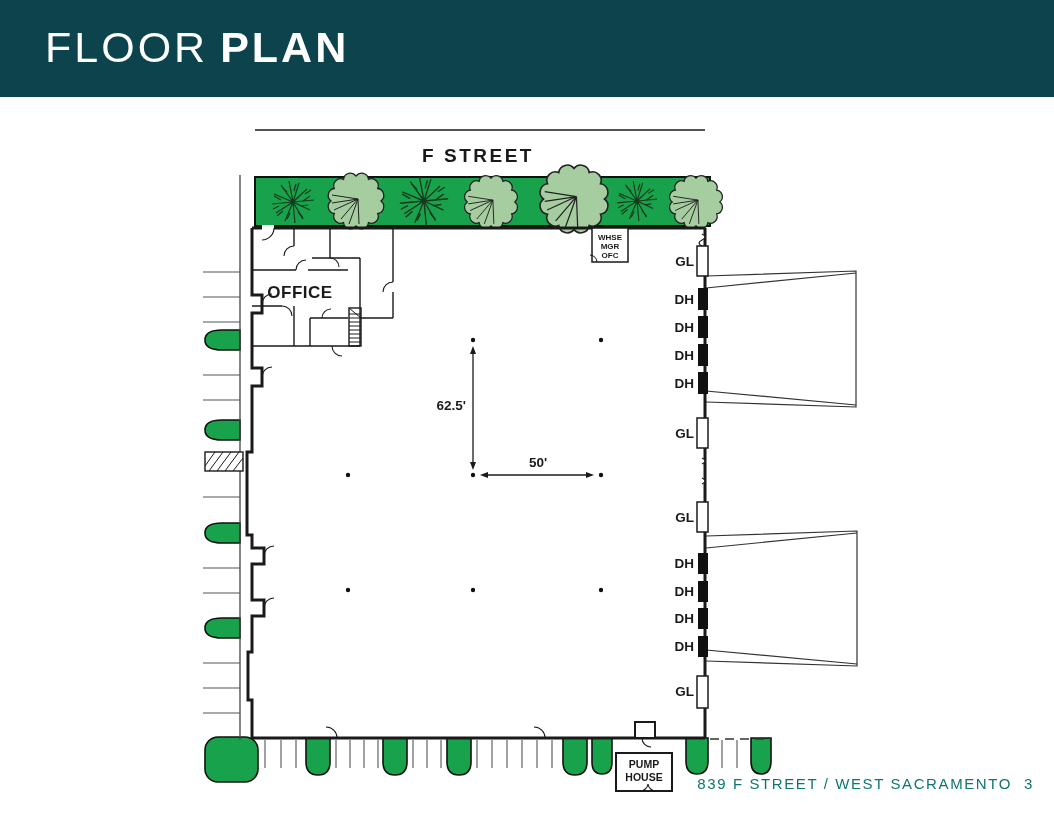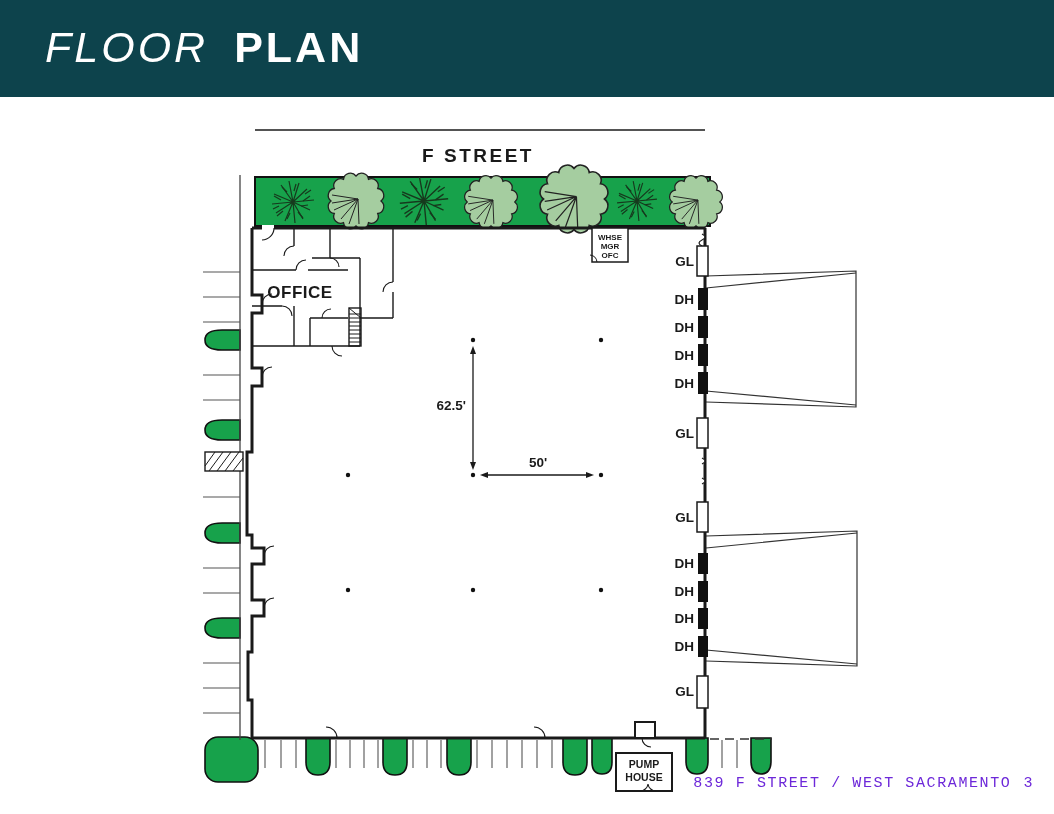--- a/index.html
+++ b/index.html
@@ -1,21 +1,21 @@
 <!DOCTYPE html>
 <html><head>
 <meta charset="utf-8">
 <style>
   html,body{margin:0;padding:0;background:#fff;}
   .page{position:relative;width:1054px;height:814px;overflow:hidden;background:#fff;
         font-family:"Liberation Sans",sans-serif;}
   .topbar{position:absolute;left:0;top:0;width:1054px;height:97px;}
   .topbar .title{position:absolute;left:45px;top:50%;transform:translateY(-54%);
         color:#fff;font-size:43px;letter-spacing:3px;white-space:nowrap;}
-  .topbar .light{font-weight:300;margin-right:14px;font-style:italic;}
+  .topbar .light{font-weight:300;}
   .topbar .bold{font-weight:800;margin-left:12px;}
   .planwrap{position:absolute;left:0;top:0;}
   svg text{font-family:"Liberation Sans",sans-serif;fill:#1a1a1a;}
   .footer{position:absolute;right:20px;top:775px;font-size:15px;letter-spacing:1.6px;
         white-space:nowrap;}
   .footer .pagenum{margin-left:12px;}
 </style>
 </head>
 <body>
 
@@ -196,17 +196,17 @@
       <text x="694" y="651" text-anchor="end">DH</text>
       <text x="694" y="696" text-anchor="end">GL</text>
     </g>
   </svg>
   </div>
 
   <header class="topbar" style="background-color: rgb(13, 67, 76);">
     <div class="title"><span class="light">FLOOR</span><span class="bold">PLAN</span></div>
   </header>
 
-  <div class="footer" style="color: #6d28d9; font-family: Liberation Mono, monospace;">
+  <div class="footer" style="color: #0f766e;">
     <span>839 F STREET / WEST SACRAMENTO</span><span class="pagenum">3</span>
   </div>
 
 </div>
 
 </body></html>

